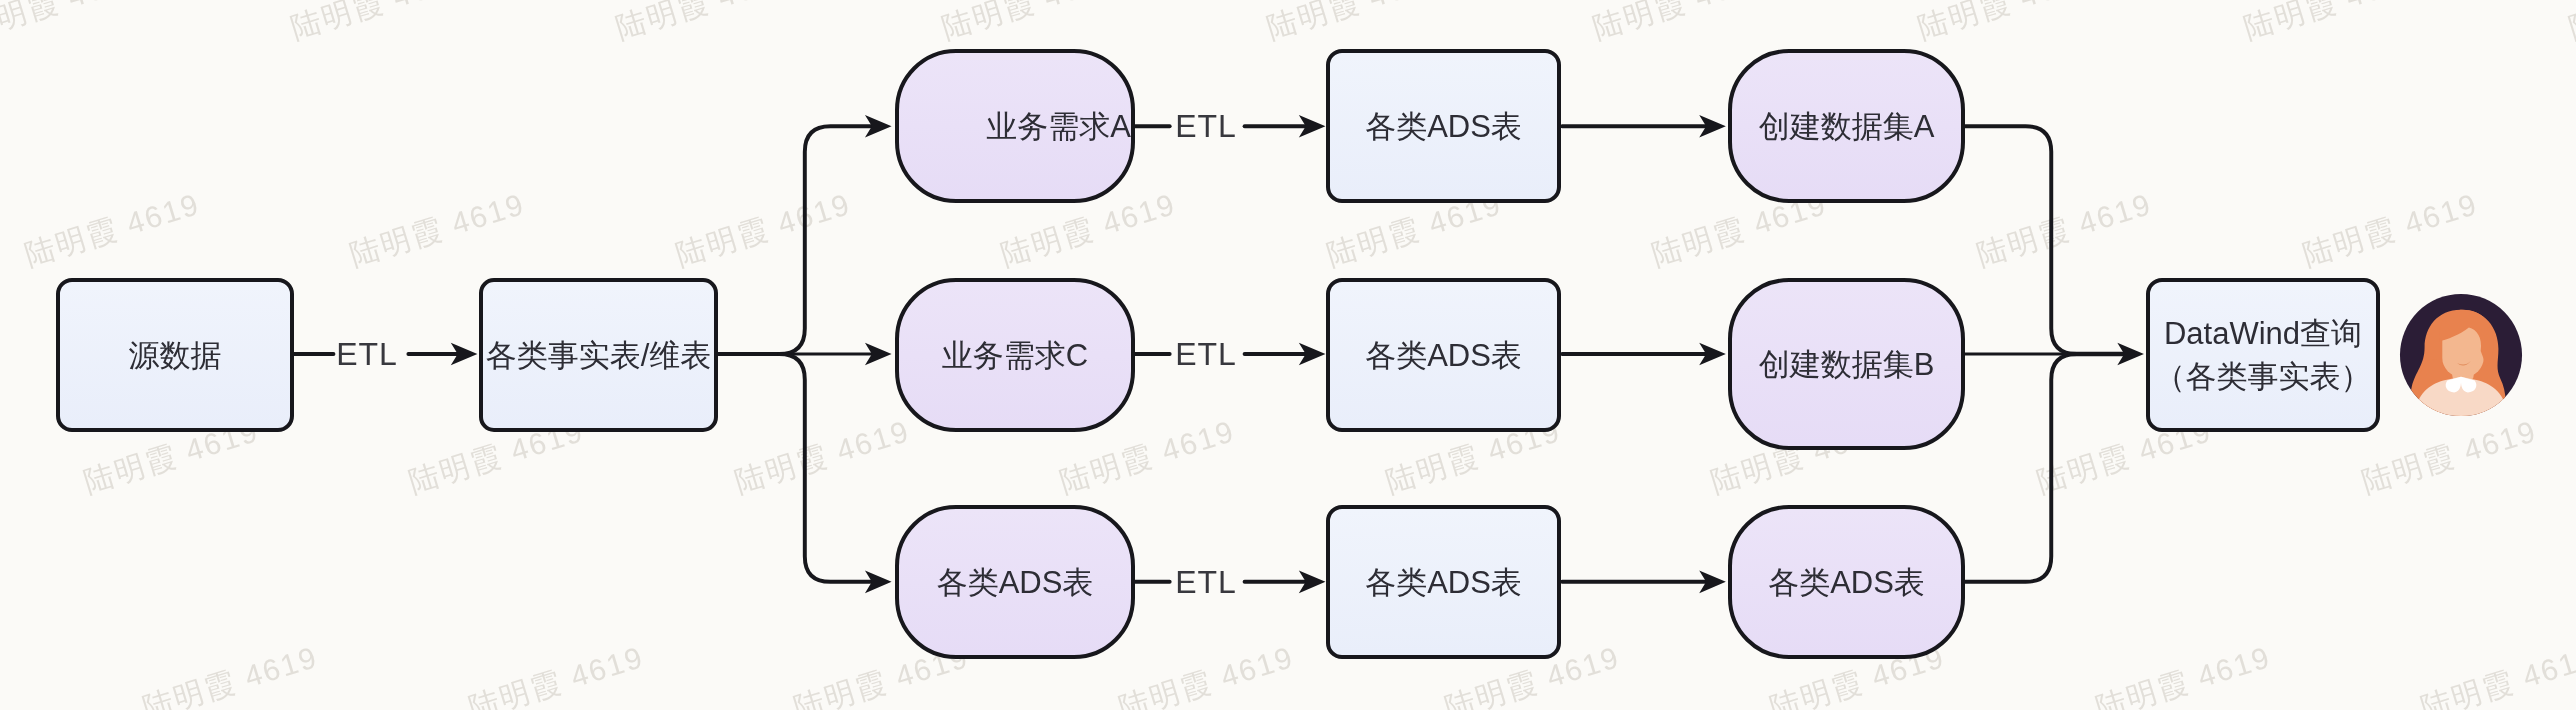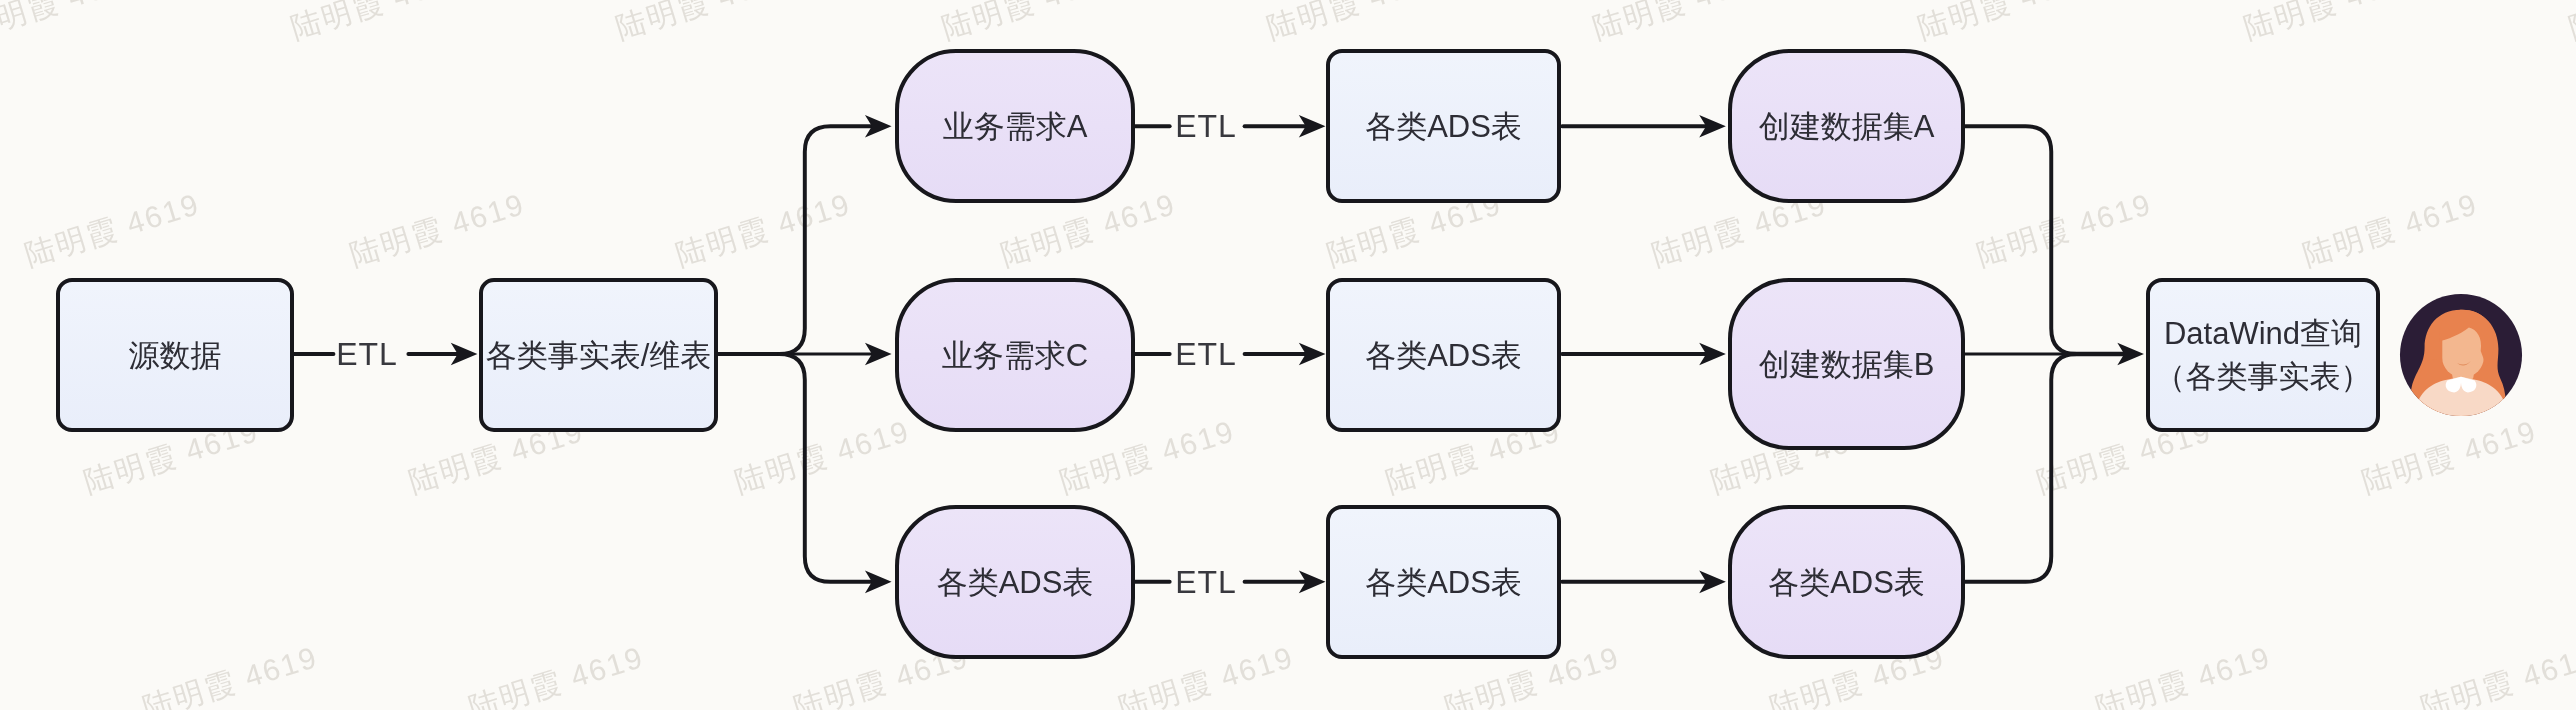--- a/index.html
+++ b/index.html
@@ -132,21 +132,21 @@
   </svg>
 
   <div class="node rect" style="left:56px;top:278px;width:238px;height:154px;">
     <span>源数据</span>
   </div>
 
   <div class="node rect" style="left:479px;top:278px;width:239px;height:154px;border-radius:15px;">
     <span>各类事实表/维表</span>
   </div>
 
-  <div class="node stadium" style="left:895px;top:49px;width:240px;height:154px;">
+  <div class="node stadium" style="left:895px;top:49px;width:240px;height:154px;justify-content:flex-end;">
     <span>业务需求A</span>
   </div>
   <div class="node stadium" style="left:895px;top:278px;width:240px;height:154px;">
     <span>业务需求C</span>
   </div>
   <div class="node stadium" style="left:895px;top:505px;width:240px;height:154px;">
     <span>各类ADS表</span>
   </div>
 
   <div class="node rect" style="left:1326px;top:49px;width:235px;height:154px;">

